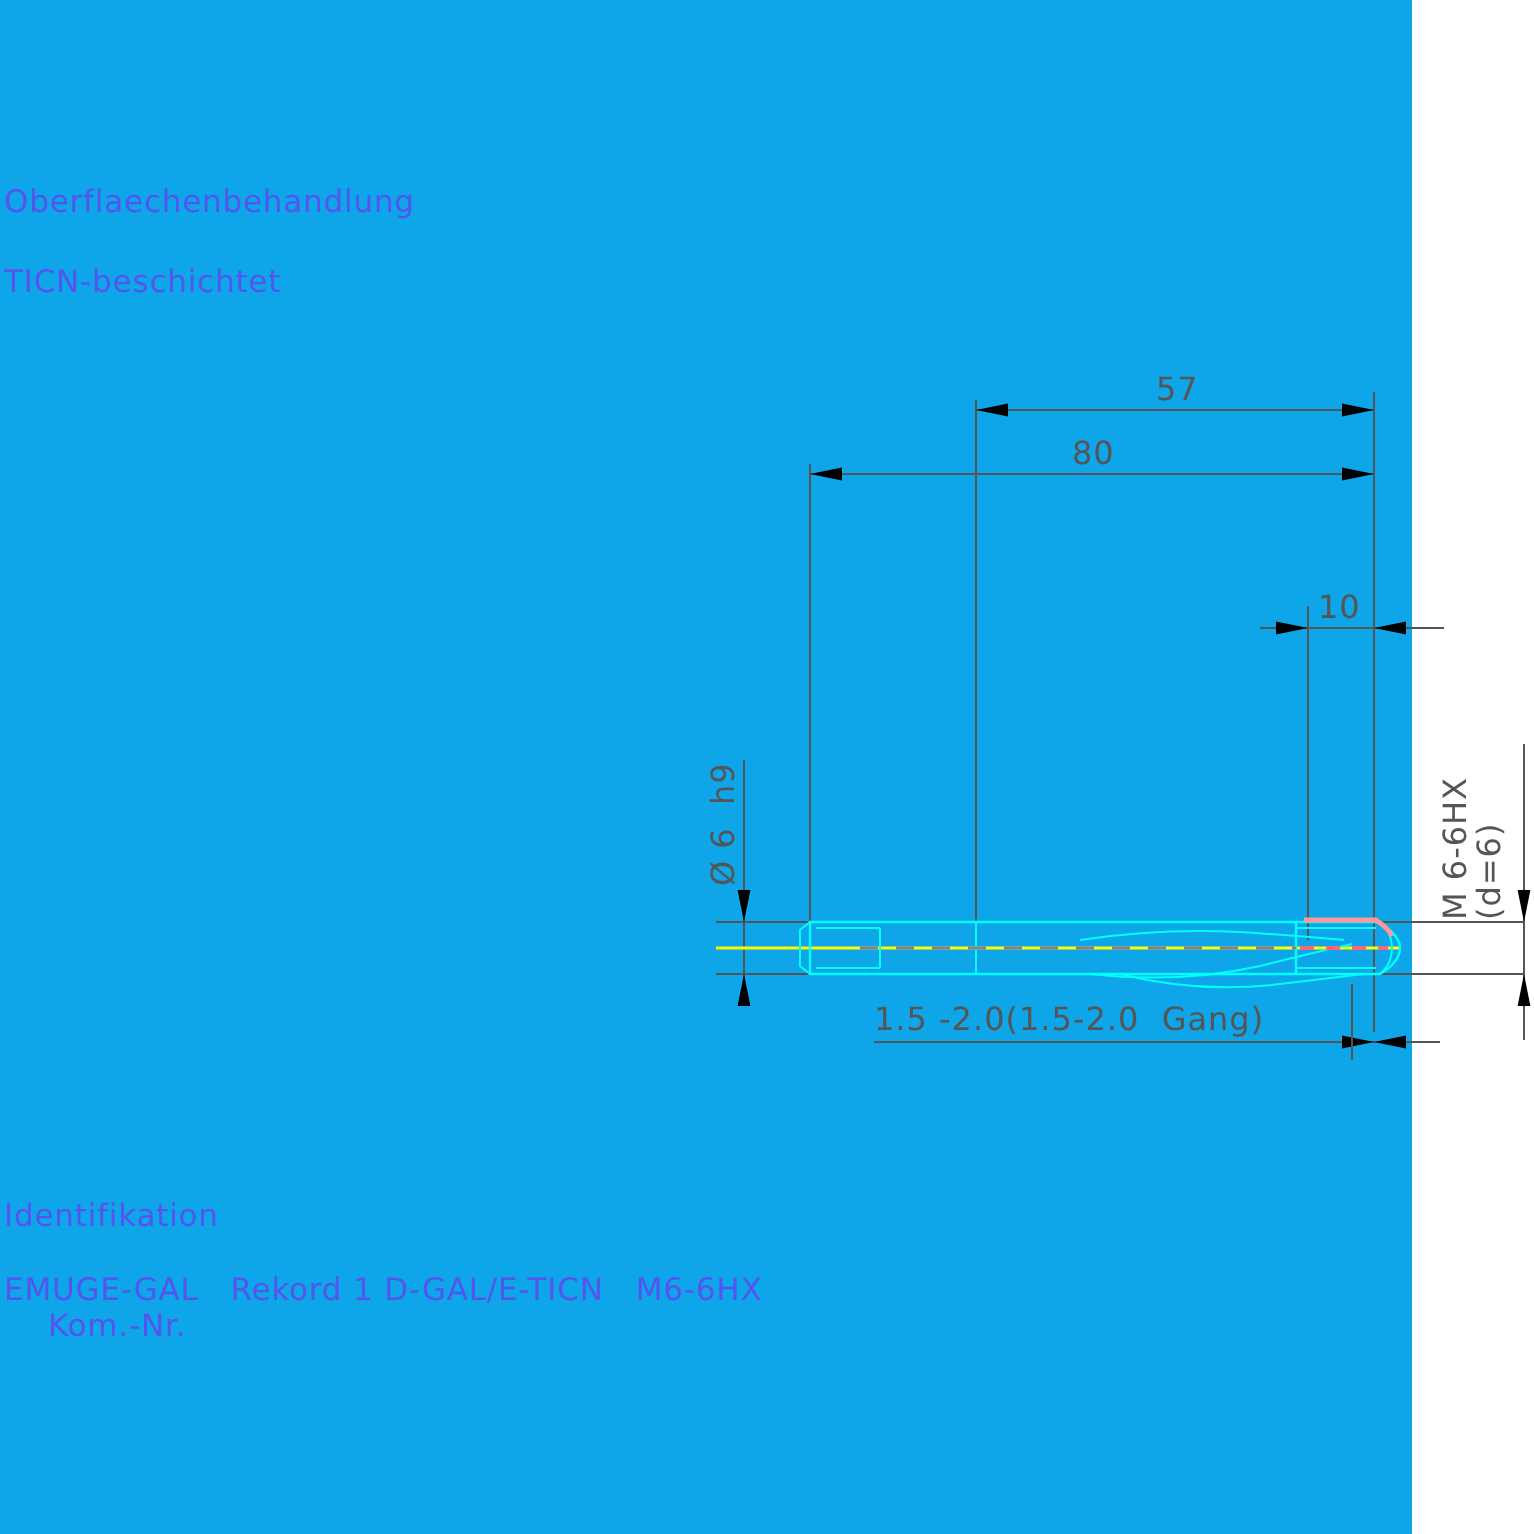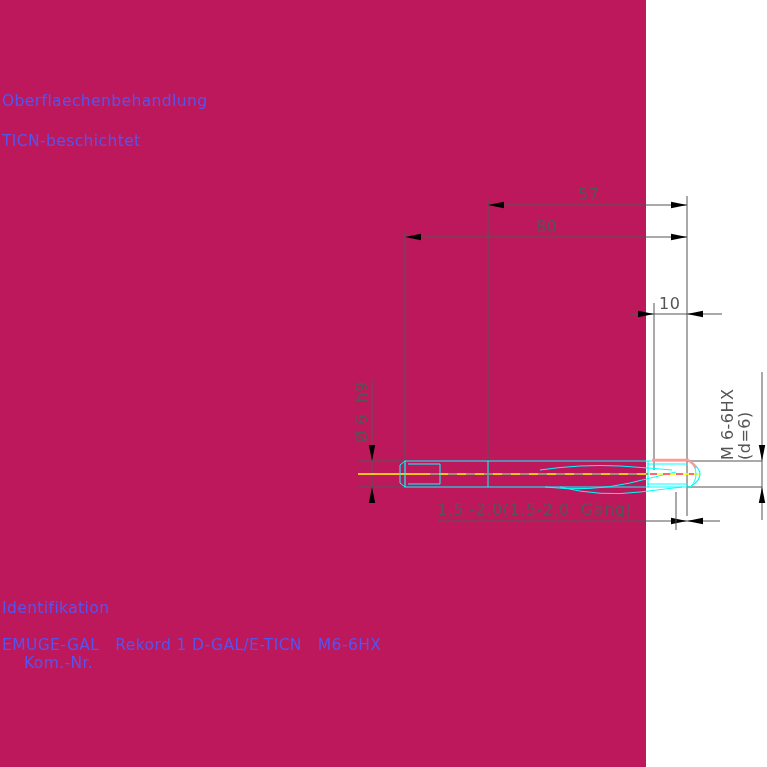--- a/index.html
+++ b/index.html
@@ -8,23 +8,23 @@
     background: #ffffff;
   }
   body {
     width: 767px;
     height: 767px;
     overflow: hidden;
     font-family: "DejaVu Sans", sans-serif;
   }
   #drawing-canvas {
     position: relative;
-    width: 646px;
+    width: 706px;
     height: 767px;
-    background: #be185d;
+    background: #0ea5e9;
   }
   svg.cad {
     position: absolute;
     left: 0;
     top: 0;
     width: 767px;
     height: 767px;
   }
   .ann-text {
     fill: #5555ee;

